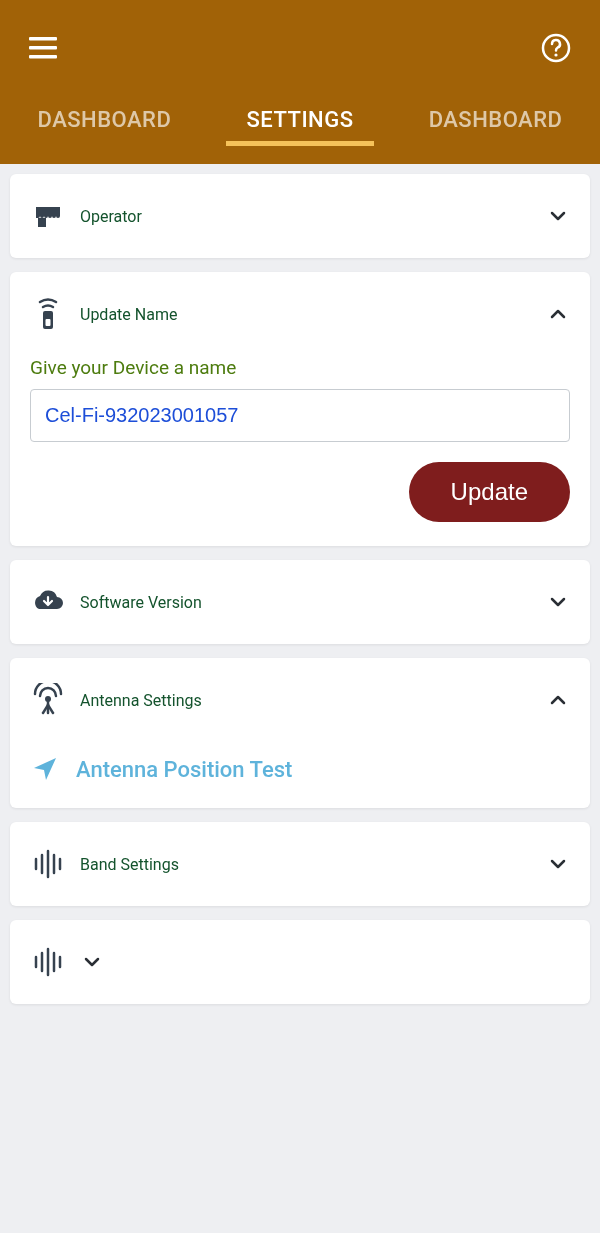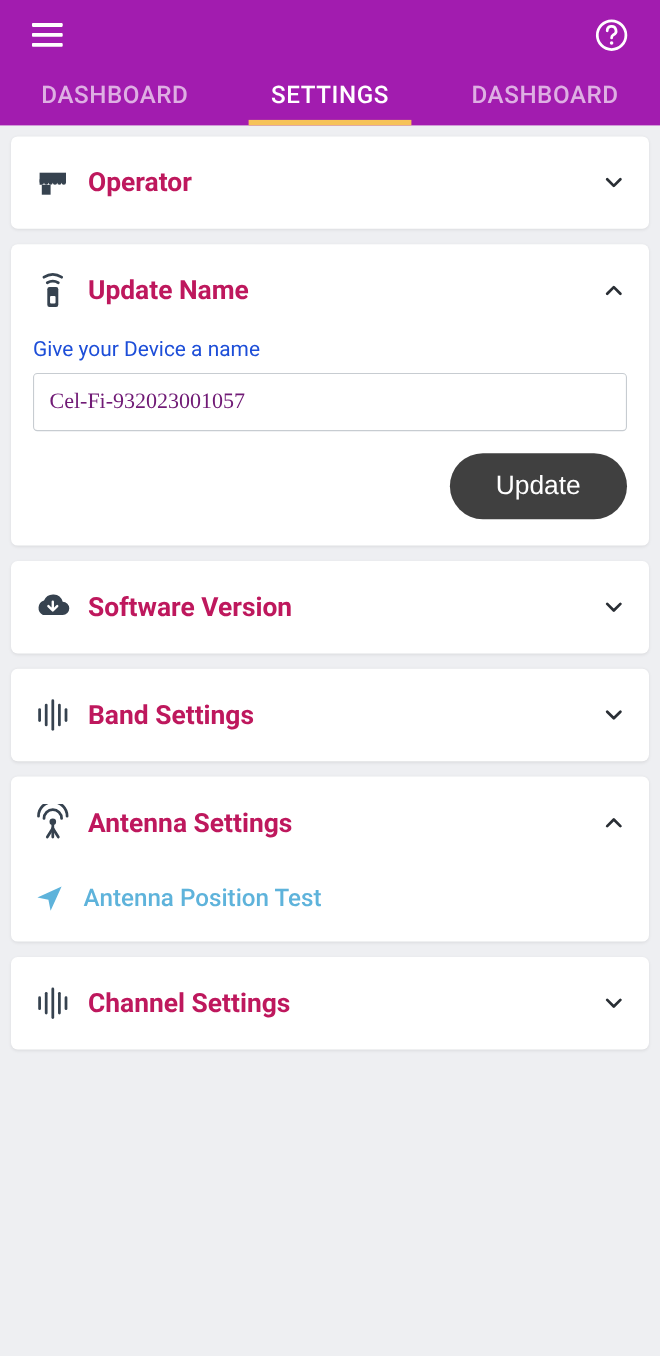--- a/index.html
+++ b/index.html
@@ -4,22 +4,22 @@
   <style>
     * { box-sizing: border-box; margin: 0; padding: 0; }
     body {
       width: 600px;
       height: 1233px;
       background: #eeeff2;
       font-family: -apple-system, BlinkMacSystemFont, "Segoe UI", Roboto, Helvetica, Arial, sans-serif;
       overflow: hidden;
     }
     .header {
-      background: #a21caf;
-      height: 114px;
+      background: #a16207;
+      height: 164px;
       display: flex;
       flex-direction: column;
     }
     .topbar {
       height: 96px;
       display: flex;
       align-items: center;
       justify-content: space-between;
       padding: 0 24px;
     }
@@ -70,52 +70,52 @@
       cursor: pointer;
     }
     .card-icon {
       width: 36px;
       height: 36px;
       margin-right: 14px;
       display:flex; align-items:center; justify-content:center;
       flex-shrink: 0;
     }
     .card-title {
-      font-size: 24px;
-      font-weight: 700;
-      color: #be185d;
+      font-size: 16px;
+      font-weight: 400;
+      color: #14532d;
       flex: 1;
     }
     .chevron {
       width: 24px; height: 24px; flex-shrink:0;
     }
     .card-body {
       padding: 0 20px 24px;
     }
     .field-label {
-      color: #1d4ed8;
+      color: #4d7c0f;
       font-size: 19px;
       margin-bottom: 10px;
     }
     .text-input {
       width: 100%;
       border: 1px solid #c7ccd1;
       border-radius: 4px;
       font-size: 20px;
       padding: 14px 14px;
-      color: #701a75;
-      font-family: Liberation Serif, serif;
+      color: #1d4ed8;
+      font-family: Liberation Sans, sans-serif;
     }
     .btn-row {
       display: flex;
       justify-content: flex-end;
       margin-top: 20px;
     }
     .btn-update {
-      background: #404040;
+      background: #7f1d1d;
       color: #fff;
       font-size: 24px;
       border: none;
       border-radius: 30px;
       padding: 16px 42px;
       cursor: pointer;
     }
     .link-row {
       display:flex; align-items:center;
       padding: 12px 20px 24px;
@@ -209,38 +209,20 @@
       <div class="card-title">Software Version</div>
       <svg class="chevron" viewBox="0 0 24 24">
           <path d="M6 9 L12 15 L18 9" stroke="#2a2f35" stroke-width="2.5" fill="none" stroke-linecap="round" stroke-linejoin="round"></path>
         </svg>
     </div>
   </div>
 
   <div class="card">
     <div class="card-header">
       <div class="card-icon">
-        <svg width="32" height="30" viewBox="0 0 32 30">
-          <line x1="4" y1="10" x2="4" y2="20" stroke="#36424f" stroke-width="2.5" stroke-linecap="round"></line>
-          <line x1="10" y1="6" x2="10" y2="24" stroke="#36424f" stroke-width="2.5" stroke-linecap="round"></line>
-          <line x1="16" y1="2" x2="16" y2="28" stroke="#36424f" stroke-width="2.5" stroke-linecap="round"></line>
-          <line x1="22" y1="6" x2="22" y2="24" stroke="#36424f" stroke-width="2.5" stroke-linecap="round"></line>
-          <line x1="28" y1="10" x2="28" y2="20" stroke="#36424f" stroke-width="2.5" stroke-linecap="round"></line>
-        </svg>
-      </div>
-      <div class="card-title">Band Settings</div>
-      <svg class="chevron" viewBox="0 0 24 24">
-          <path d="M6 9 L12 15 L18 9" stroke="#2a2f35" stroke-width="2.5" fill="none" stroke-linecap="round" stroke-linejoin="round"></path>
-        </svg>
-    </div>
-  </div>
-
-  <div class="card">
-    <div class="card-header">
-      <div class="card-icon">
         <svg width="34" height="34" viewBox="0 0 34 34">
           <path d="M4 11 a13 13 0 0 1 26 0" stroke="#36424f" stroke-width="2.5" fill="none" stroke-linecap="round"></path>
           <path d="M9 13 a8 8 0 0 1 16 0" stroke="#36424f" stroke-width="2.5" fill="none" stroke-linecap="round"></path>
           <circle cx="17" cy="16" r="3" fill="#36424f"></circle>
           <line x1="17" y1="18" x2="17" y2="30" stroke="#36424f" stroke-width="2.5" stroke-linecap="round"></line>
           <line x1="12" y1="30" x2="17" y2="22" stroke="#36424f" stroke-width="2.5" stroke-linecap="round"></line>
           <line x1="22" y1="30" x2="17" y2="22" stroke="#36424f" stroke-width="2.5" stroke-linecap="round"></line>
         </svg>
       </div>
       <div class="card-title">Antenna Settings</div>
@@ -262,20 +244,37 @@
     <div class="card-header">
       <div class="card-icon">
         <svg width="32" height="30" viewBox="0 0 32 30">
           <line x1="4" y1="10" x2="4" y2="20" stroke="#36424f" stroke-width="2.5" stroke-linecap="round"></line>
           <line x1="10" y1="6" x2="10" y2="24" stroke="#36424f" stroke-width="2.5" stroke-linecap="round"></line>
           <line x1="16" y1="2" x2="16" y2="28" stroke="#36424f" stroke-width="2.5" stroke-linecap="round"></line>
           <line x1="22" y1="6" x2="22" y2="24" stroke="#36424f" stroke-width="2.5" stroke-linecap="round"></line>
           <line x1="28" y1="10" x2="28" y2="20" stroke="#36424f" stroke-width="2.5" stroke-linecap="round"></line>
         </svg>
       </div>
-      <div class="card-title">Channel Settings</div>
+      <div class="card-title">Band Settings</div>
+      <svg class="chevron" viewBox="0 0 24 24">
+          <path d="M6 9 L12 15 L18 9" stroke="#2a2f35" stroke-width="2.5" fill="none" stroke-linecap="round" stroke-linejoin="round"></path>
+        </svg>
+    </div>
+  </div>
+
+  <div class="card">
+    <div class="card-header">
+      <div class="card-icon">
+        <svg width="32" height="30" viewBox="0 0 32 30">
+          <line x1="4" y1="10" x2="4" y2="20" stroke="#36424f" stroke-width="2.5" stroke-linecap="round"></line>
+          <line x1="10" y1="6" x2="10" y2="24" stroke="#36424f" stroke-width="2.5" stroke-linecap="round"></line>
+          <line x1="16" y1="2" x2="16" y2="28" stroke="#36424f" stroke-width="2.5" stroke-linecap="round"></line>
+          <line x1="22" y1="6" x2="22" y2="24" stroke="#36424f" stroke-width="2.5" stroke-linecap="round"></line>
+          <line x1="28" y1="10" x2="28" y2="20" stroke="#36424f" stroke-width="2.5" stroke-linecap="round"></line>
+        </svg>
+      </div>
       <svg class="chevron" viewBox="0 0 24 24">
           <path d="M6 9 L12 15 L18 9" stroke="#2a2f35" stroke-width="2.5" fill="none" stroke-linecap="round" stroke-linejoin="round"></path>
         </svg>
     </div>
   </div>
 
 </div>
 
 </body></html>

